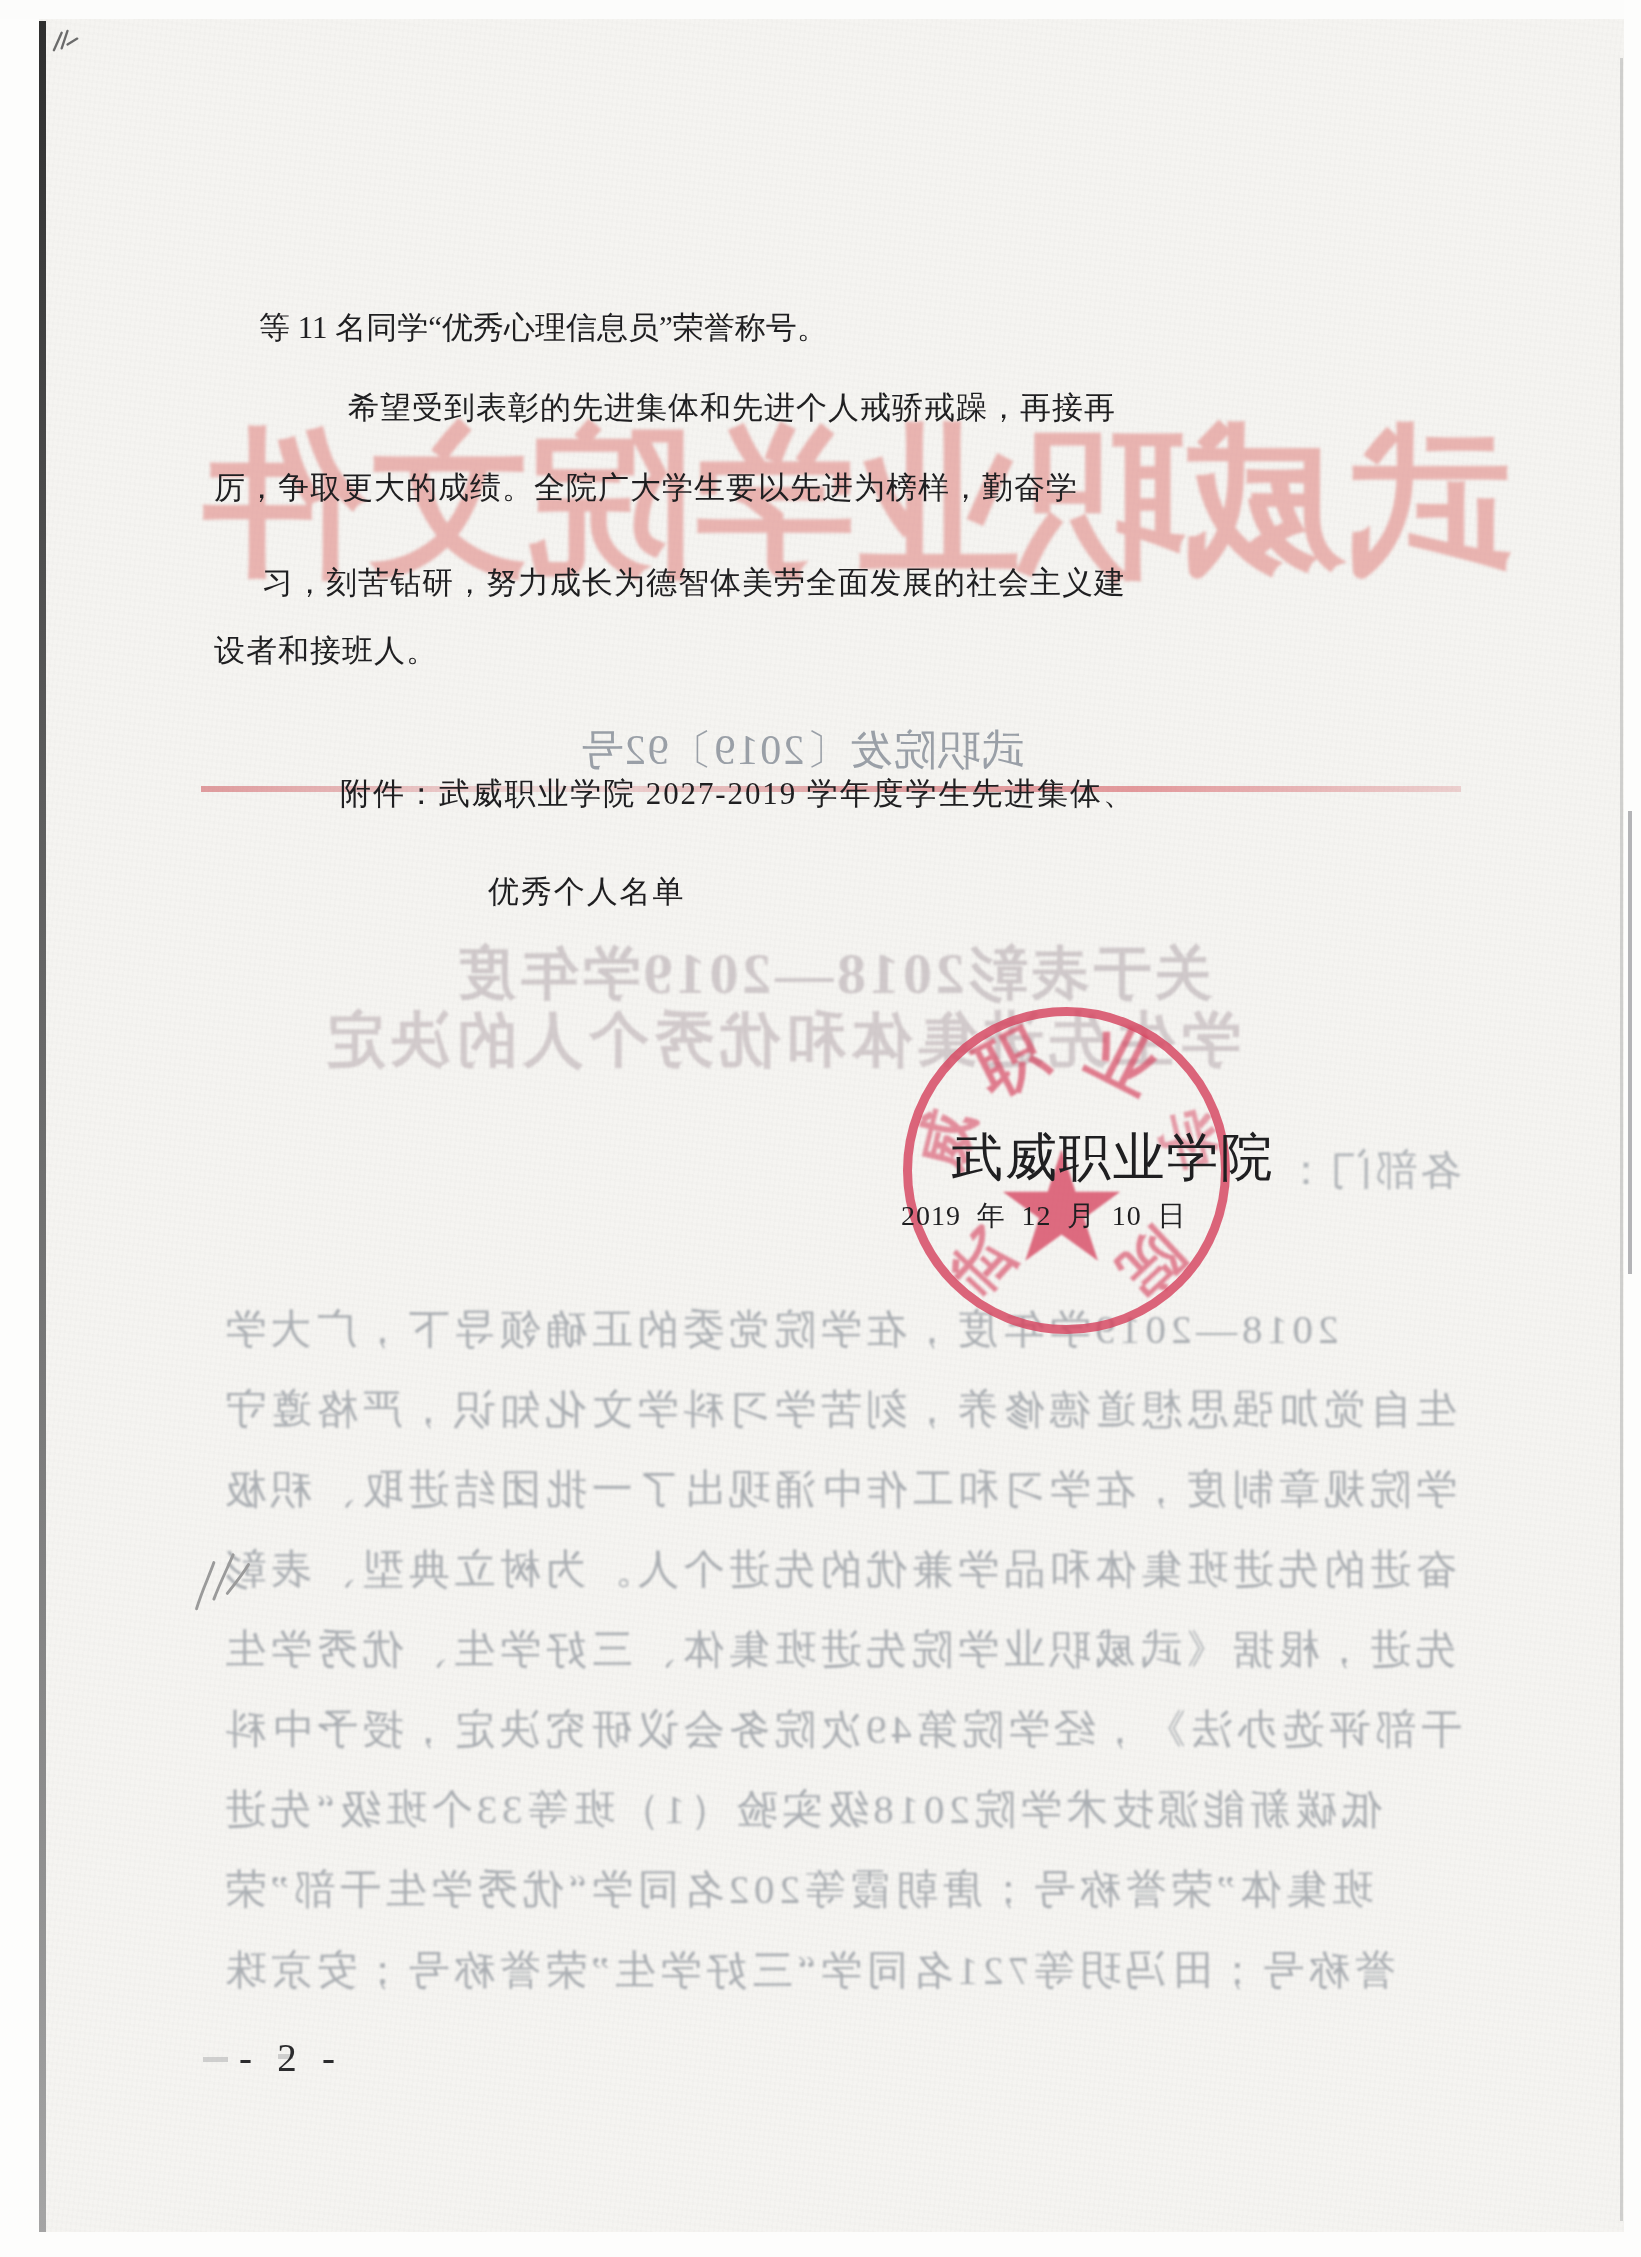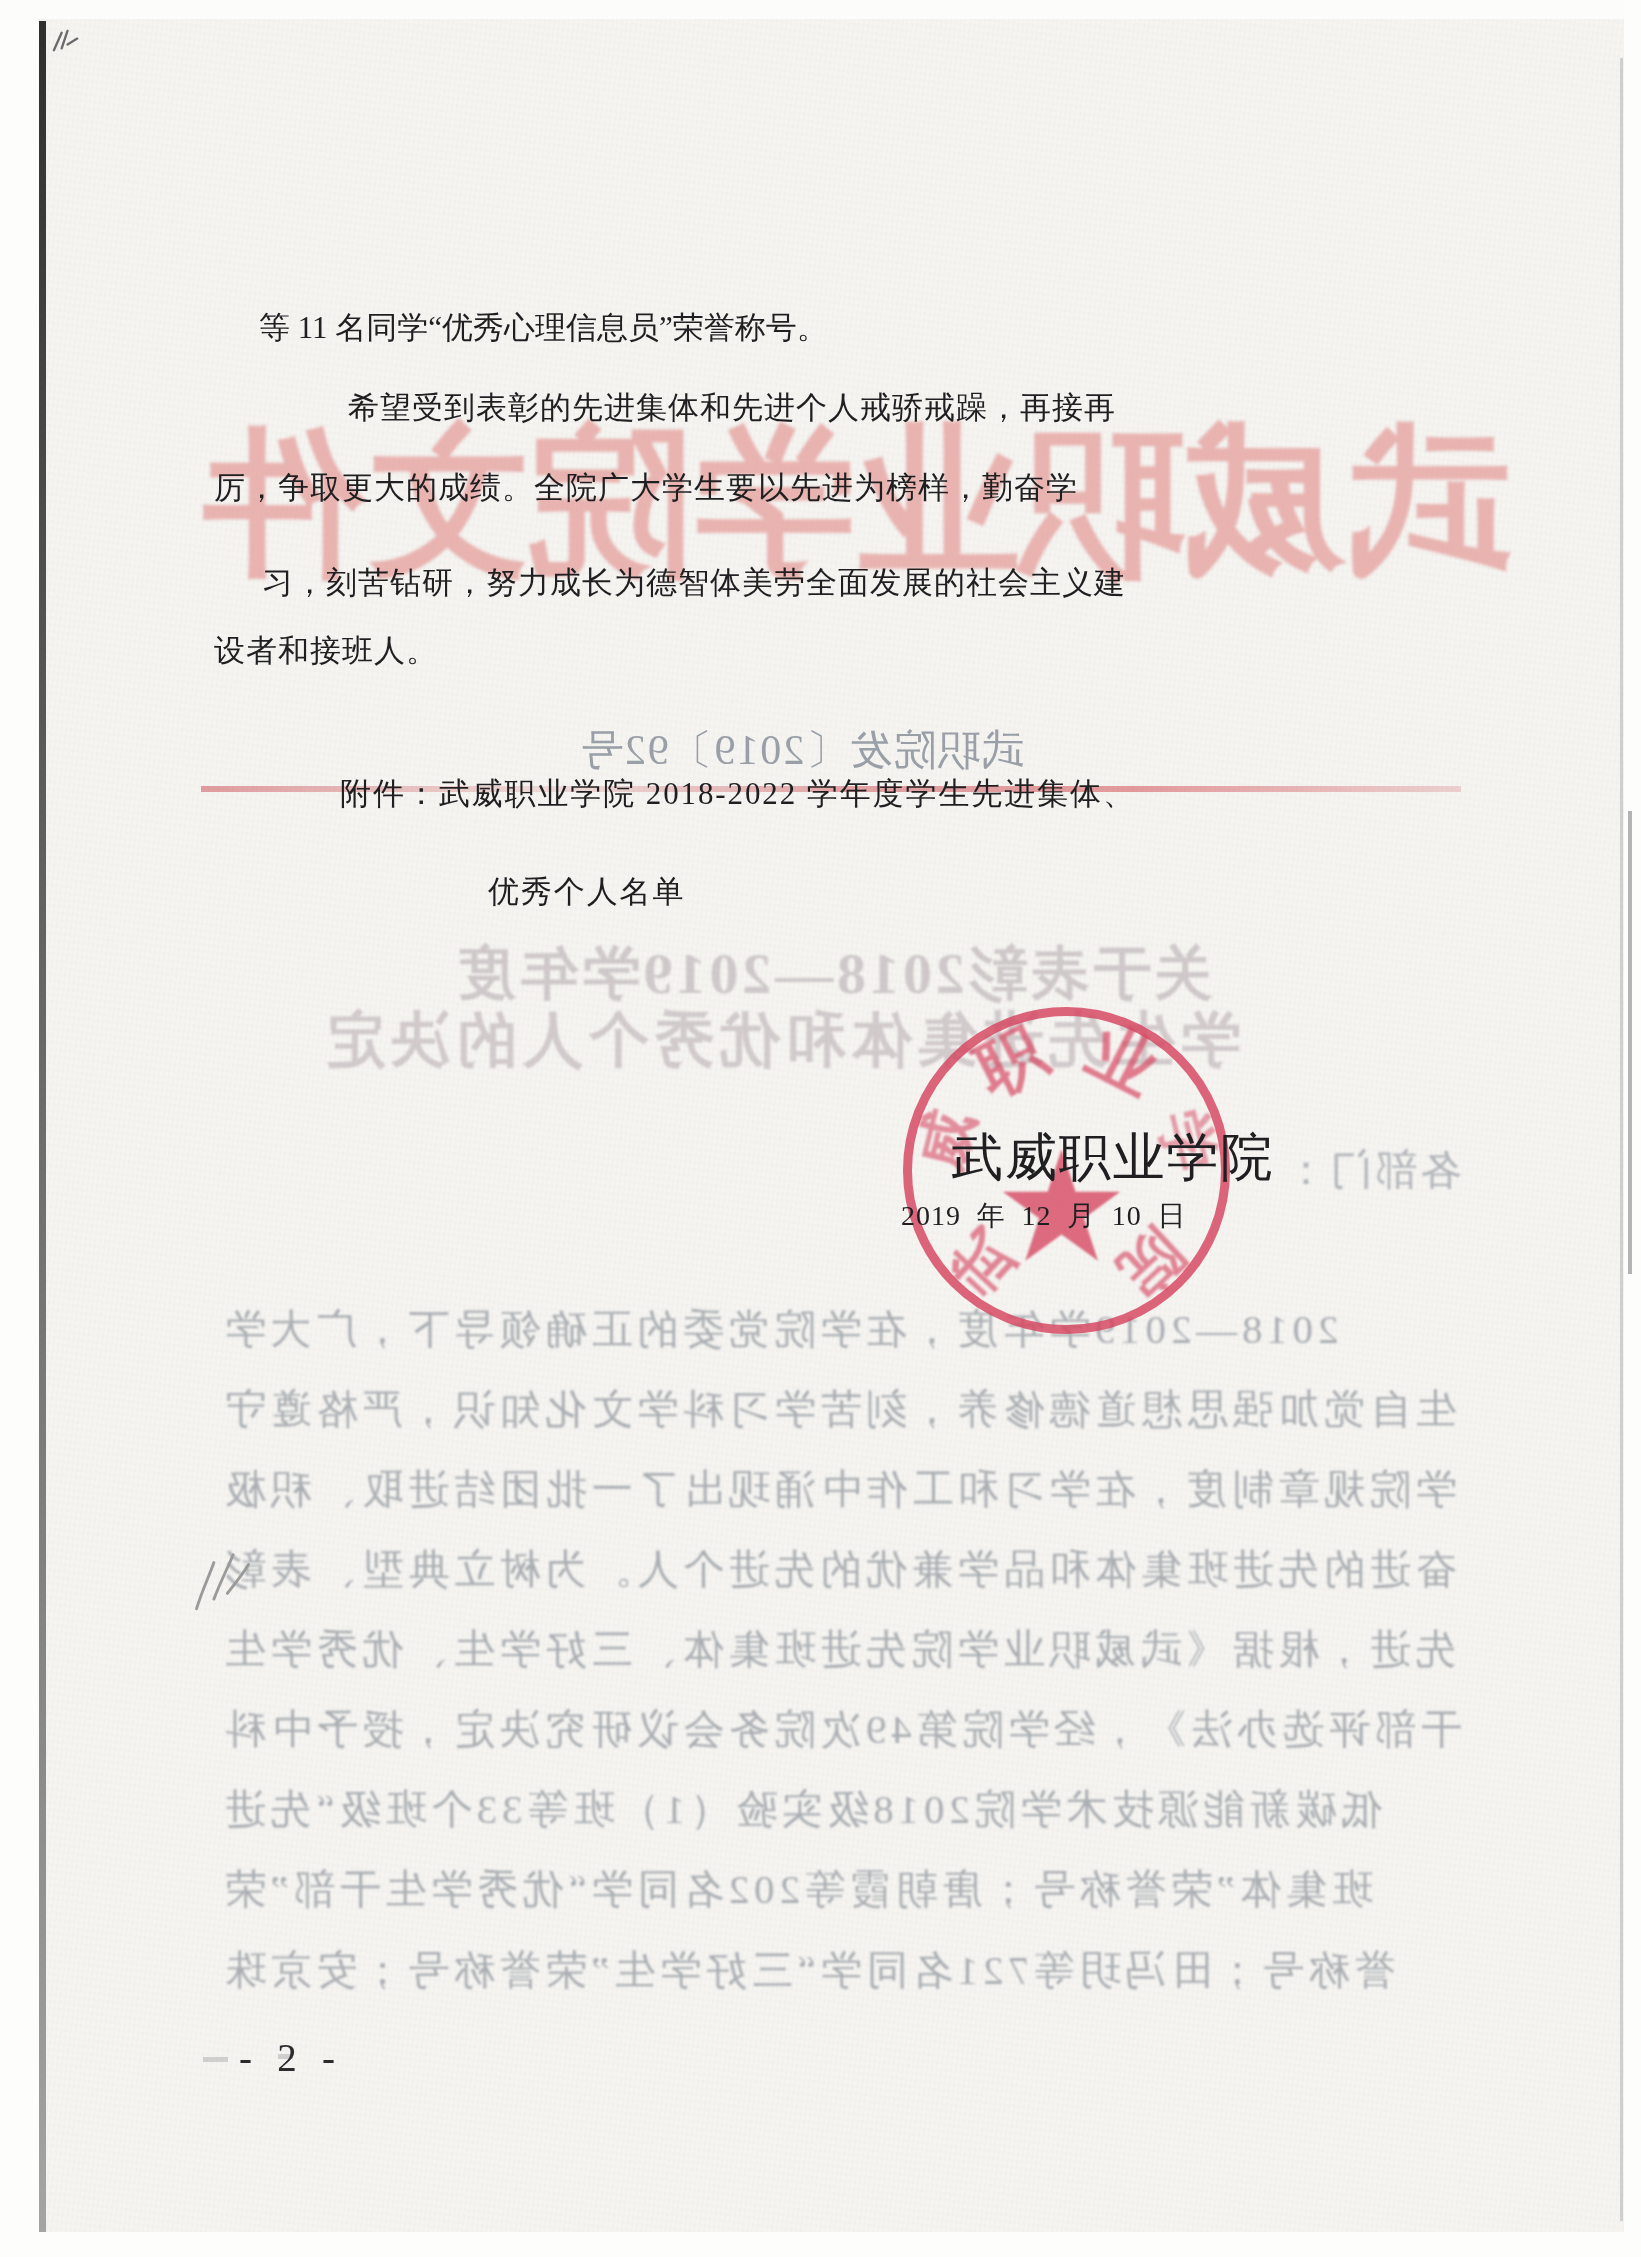--- a/index.html
+++ b/index.html
@@ -90,21 +90,21 @@
   <div class="g-pgdash" style="left:278px;top:2054px;width:15.4px;height:4.8px;"></div>
 
   <div class="red-streak"></div>
 
   <div class="txt l1">等 11 名同学“优秀心理信息员”荣誉称号。</div>
   <div class="txt l2">希望受到表彰的先进集体和先进个人戒骄戒躁，再接再</div>
   <div class="txt l3">厉，争取更大的成绩。全院广大学生要以先进为榜样，勤奋学</div>
   <div class="txt l4">习，刻苦钻研，努力成长为德智体美劳全面发展的社会主义建</div>
   <div class="txt l5">设者和接班人。</div>
 
-  <div class="txt att1">附件：武威职业学院 2018-2022 学年度学生先进集体、</div>
+  <div class="txt att1">附件：武威职业学院 2027-2019 学年度学生先进集体、</div>
   <div class="txt att2">优秀个人名单</div>
 
   <div class="seal-circle"></div>
   <div class="seal-star">★</div>
   <div id="seal-chars">
       <span class="seal-char" style="left: 983px; top: 1262px; font-size: 60px; opacity: 0.78; transform: translate(-50%, -50%) rotate(-137deg);">武</span>
       <span class="seal-char" style="left: 947px; top: 1141px; font-size: 60px; opacity: 0.72; transform: translate(-50%, -50%) rotate(-76deg);">威</span>
       <span class="seal-char" style="left: 1011px; top: 1061px; font-size: 66px; opacity: 0.85; transform: translate(-50%, -50%) rotate(-27deg);">职</span>
       <span class="seal-char" style="left: 1123px; top: 1061px; font-size: 66px; opacity: 0.85; transform: translate(-50%, -50%) rotate(27deg);">业</span>
       <span class="seal-char" style="left: 1187px; top: 1141px; font-size: 60px; opacity: 0.62; transform: translate(-50%, -50%) rotate(76deg);">学</span>

